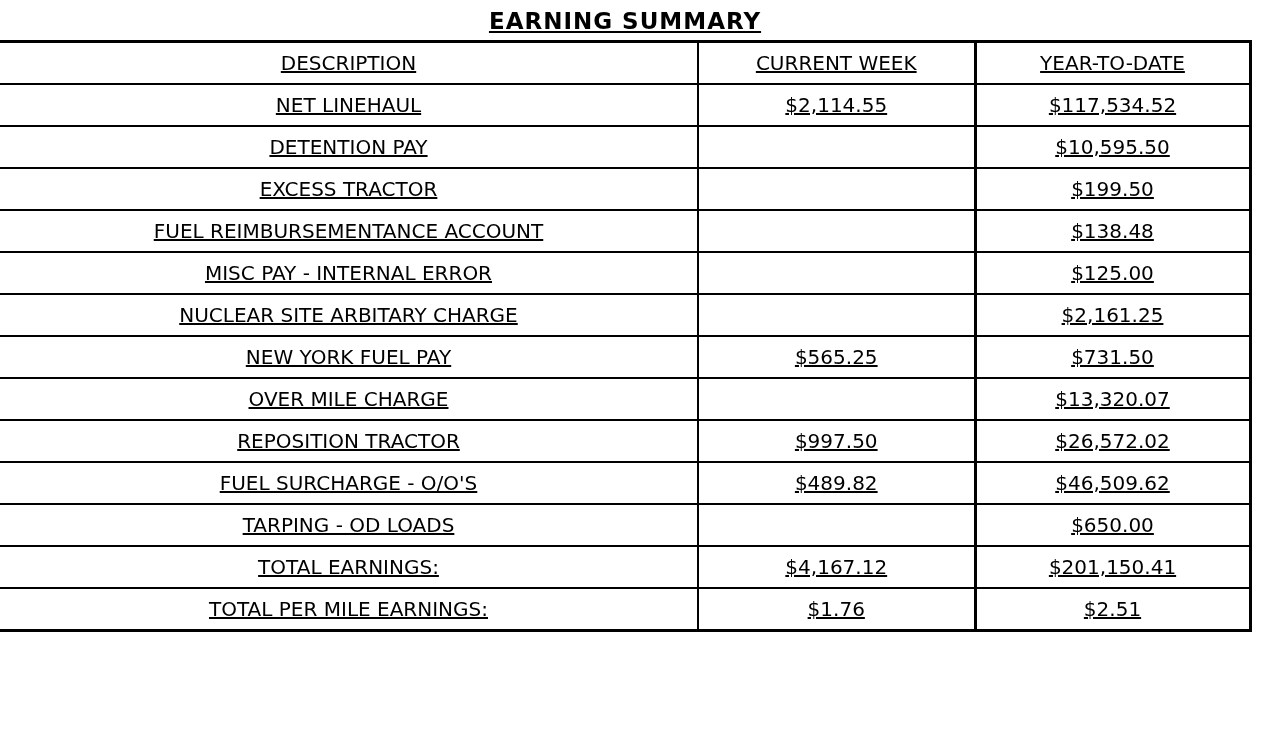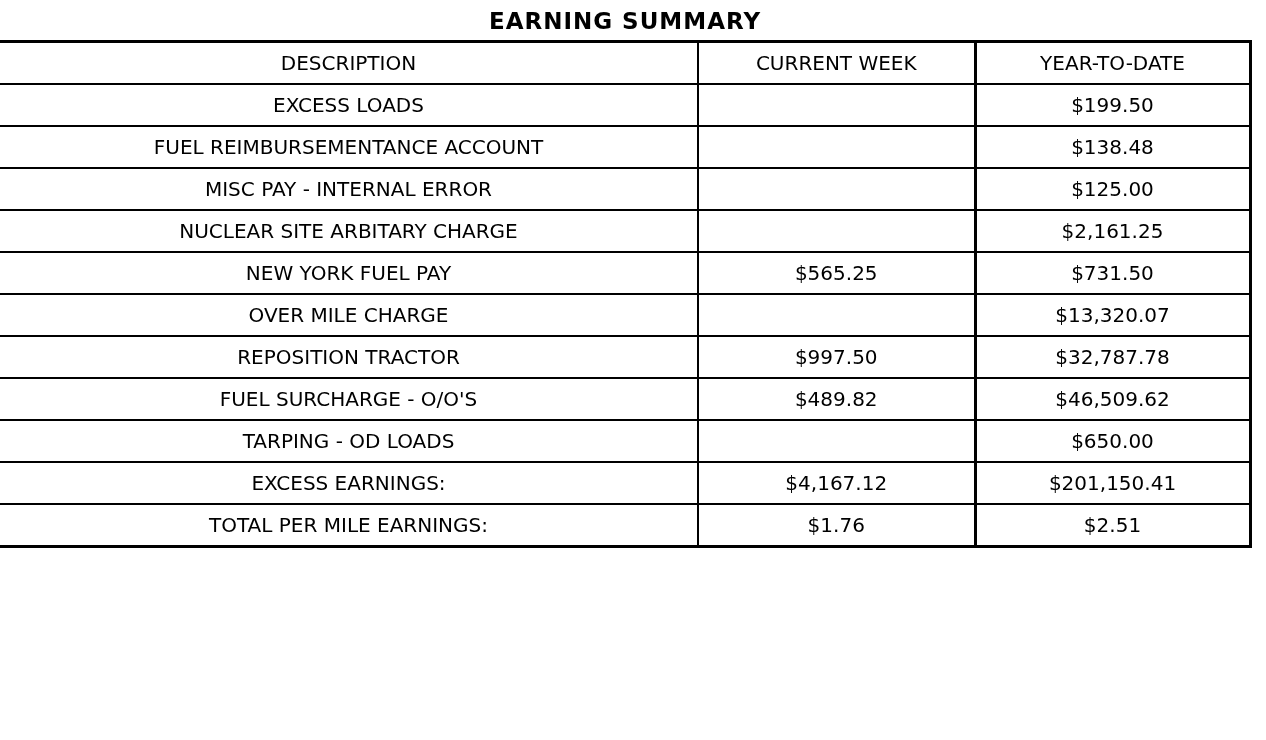--- a/index.html
+++ b/index.html
@@ -11,20 +11,21 @@
     width: 1266px;
     height: 740px;
     font-family: "DejaVu Sans", "Liberation Sans", sans-serif;
     color: #000000;
     overflow: hidden;
   }
   .page {
     position: relative;
     width: 1056px;
     height: 740px;
+    text-decoration: underline;
   }
   .title {
     width: 1250px;
     padding-top: 8px;
     text-align: center;
     font-size: 23px;
     font-weight: bold;
     letter-spacing: 1px;
     color: #000000;
   }
@@ -77,22 +78,32 @@
     </colgroup>
     <thead>
       <tr>
         <th>DESCRIPTION</th>
         <th>CURRENT WEEK</th>
         <th>YEAR-TO-DATE</th>
       </tr>
     </thead>
     <tbody id="table-body">
 
+    <tr>
+          <td>NET LINEHAUL</td>
+          <td>$2,114.55</td>
+          <td>$117,534.52</td>
+        </tr>
         <tr>
-          <td>EXCESS LOADS</td>
+          <td>DETENTION PAY</td>
+          <td></td>
+          <td>$10,595.50</td>
+        </tr>
+        <tr>
+          <td>EXCESS TRACTOR</td>
           <td></td>
           <td>$199.50</td>
         </tr>
         <tr>
           <td>FUEL REIMBURSEMENTANCE ACCOUNT</td>
           <td></td>
           <td>$138.48</td>
         </tr>
         <tr>
           <td>MISC PAY - INTERNAL ERROR</td>
@@ -110,34 +121,34 @@
           <td>$731.50</td>
         </tr>
         <tr>
           <td>OVER MILE CHARGE</td>
           <td></td>
           <td>$13,320.07</td>
         </tr>
         <tr>
           <td>REPOSITION TRACTOR</td>
           <td>$997.50</td>
-          <td>$32,787.78</td>
+          <td>$26,572.02</td>
         </tr>
         <tr>
           <td>FUEL SURCHARGE - O/O'S</td>
           <td>$489.82</td>
           <td>$46,509.62</td>
         </tr>
         <tr>
           <td>TARPING - OD LOADS</td>
           <td></td>
           <td>$650.00</td>
         </tr>
         <tr>
-          <td>EXCESS EARNINGS:</td>
+          <td>TOTAL EARNINGS:</td>
           <td>$4,167.12</td>
           <td>$201,150.41</td>
         </tr>
         <tr>
           <td>TOTAL PER MILE EARNINGS:</td>
           <td>$1.76</td>
           <td>$2.51</td>
         </tr>
       </tbody>
   </table>

